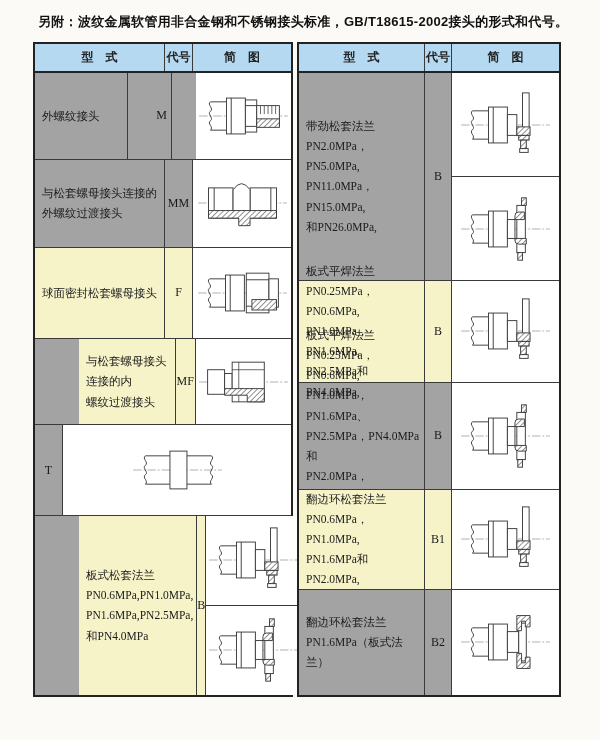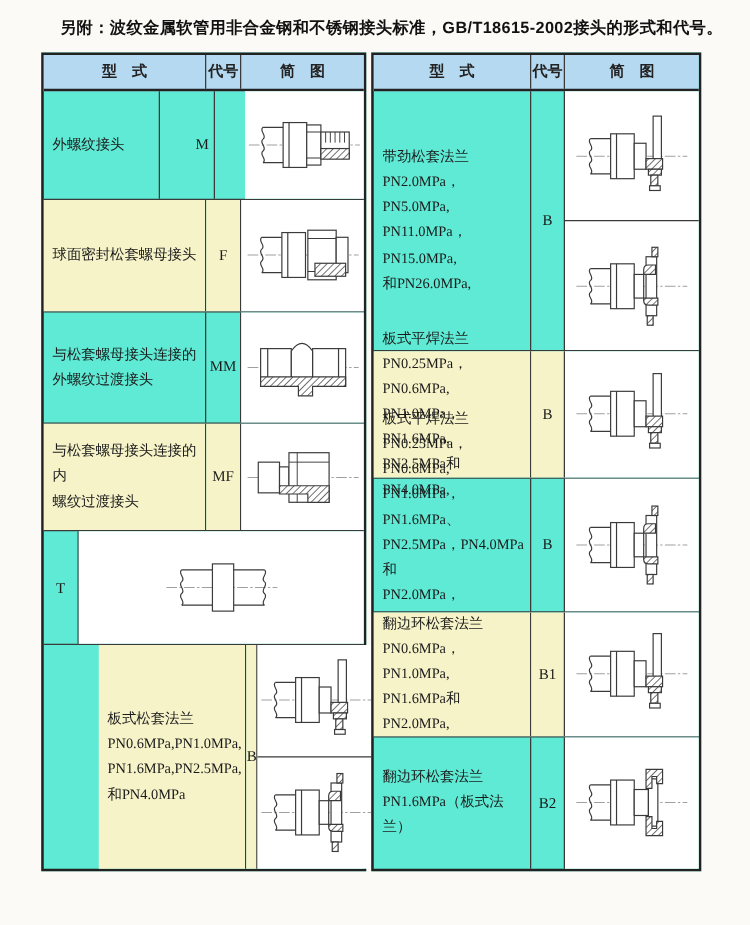--- a/index.html
+++ b/index.html
@@ -3,27 +3,27 @@
 <meta charset="utf-8">
 <style>
   html,body{margin:0;padding:0;}
   body{
     width:600px;height:740px;position:relative;
     background:#fbfaf6;
     font-family:"Liberation Serif", serif;
     color:#1a1a1a;
   }
   .page-title{
-    position:absolute;left:48px;top:13px;width:540px;
+    position:absolute;left:38px;top:13px;width:540px;
     font-family:"Liberation Sans", sans-serif;
     font-size:13px;font-weight:bold;color:#111;letter-spacing:.3px;
   }
   .tbl{
     position:absolute;top:42px;height:655px;
-    border:2px solid #222;background:#5eead4;
+    border:2px solid #222;background:#a3a3a3;
     display:flex;flex-direction:column;box-sizing:border-box;
   }
   #tbl-left{left:33px;width:260px;}
   #tbl-right{left:297px;width:264px;}
   .hrow{
     display:flex;height:27px;flex:0 0 27px;background:#b5d9f0;
     border-bottom:2px solid #222;
     font-family:"Liberation Sans", sans-serif;font-weight:bold;font-size:12px;color:#222;
   }
   .hcell{display:flex;align-items:center;justify-content:center;box-sizing:border-box;}
@@ -157,46 +157,46 @@
     <div class="cell c-code">M</div>
     <div class="cell c-diag">
       <div class="subdiag">
           <svg class="diag" viewBox="0 0 100 72">
             <use href="#g-m"></use>
           </svg>
         </div>
     </div>
   </div>
 
-  <div class="row" style="flex:91 0 0;">
-    <div class="cell c-type hl">球面密封松套螺母接头</div>
-    <div class="cell c-code hl">F</div>
-    <div class="cell c-diag">
-      <div class="subdiag">
-          <svg class="diag" viewBox="0 0 100 72">
-            <use href="#g-f"></use>
-          </svg>
-        </div>
-    </div>
-  </div>
-
   <div class="row" style="flex:89 0 0;">
     <div class="cell c-type">与松套螺母接头连接的
 外螺纹过渡接头</div>
     <div class="cell c-code">MM</div>
     <div class="cell c-diag">
       <div class="subdiag">
           <svg class="diag" viewBox="0 0 100 72">
             <use href="#g-mm"></use>
           </svg>
         </div>
     </div>
   </div>
 
-  <div class="row" style="flex:87 0 0;">
+  <div class="row" style="flex:91 0 0;">
+    <div class="cell c-type hl">球面密封松套螺母接头</div>
+    <div class="cell c-code hl">F</div>
+    <div class="cell c-diag">
+      <div class="subdiag">
+          <svg class="diag" viewBox="0 0 100 72">
+            <use href="#g-f"></use>
+          </svg>
+        </div>
+    </div>
+  </div>
+
+  <div class="row" style="flex:87 0 0;padding-left:44px;">
     <div class="cell c-type hl">与松套螺母接头连接的内
 螺纹过渡接头</div>
     <div class="cell c-code hl">MF</div>
     <div class="cell c-diag">
       <div class="subdiag">
           <svg class="diag" viewBox="0 0 100 72">
             <use href="#g-mf"></use>
           </svg>
         </div>
     </div>

